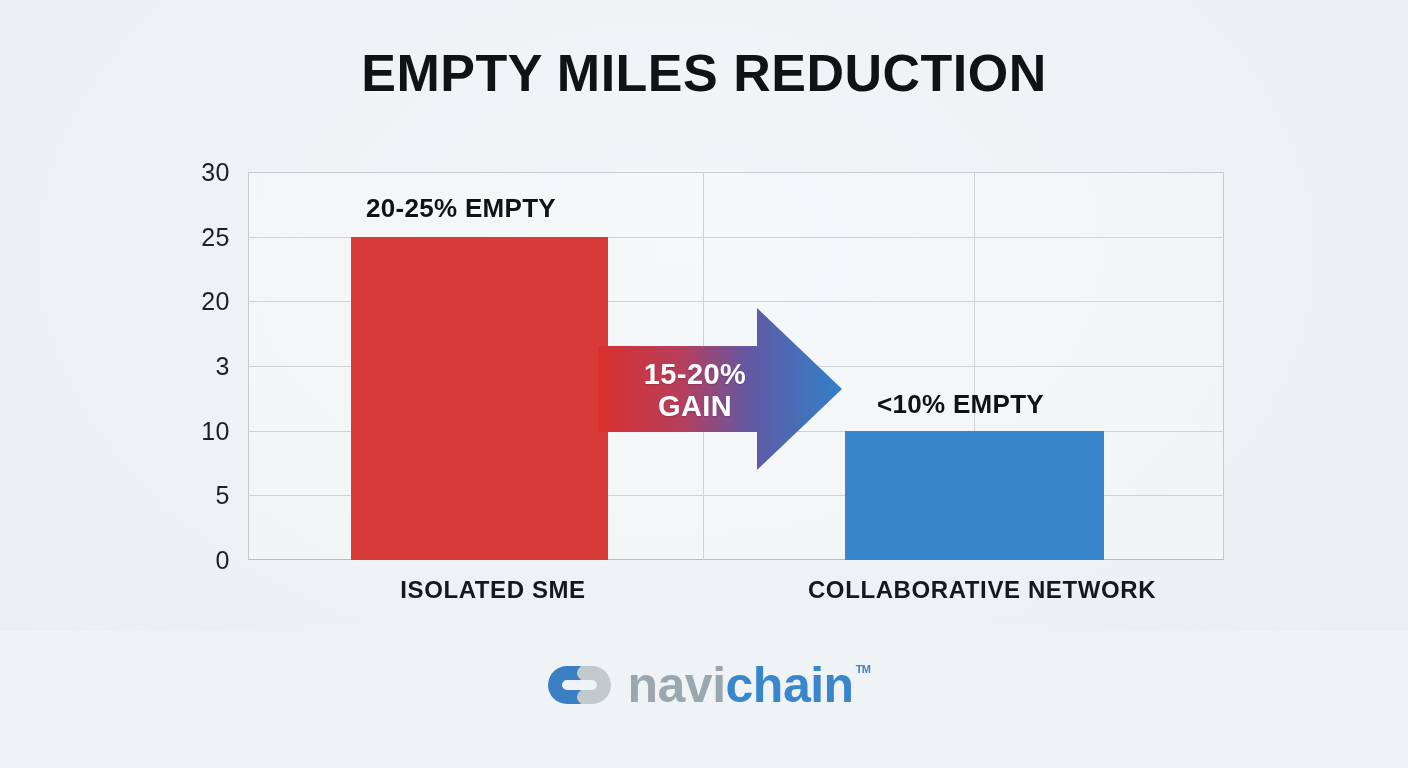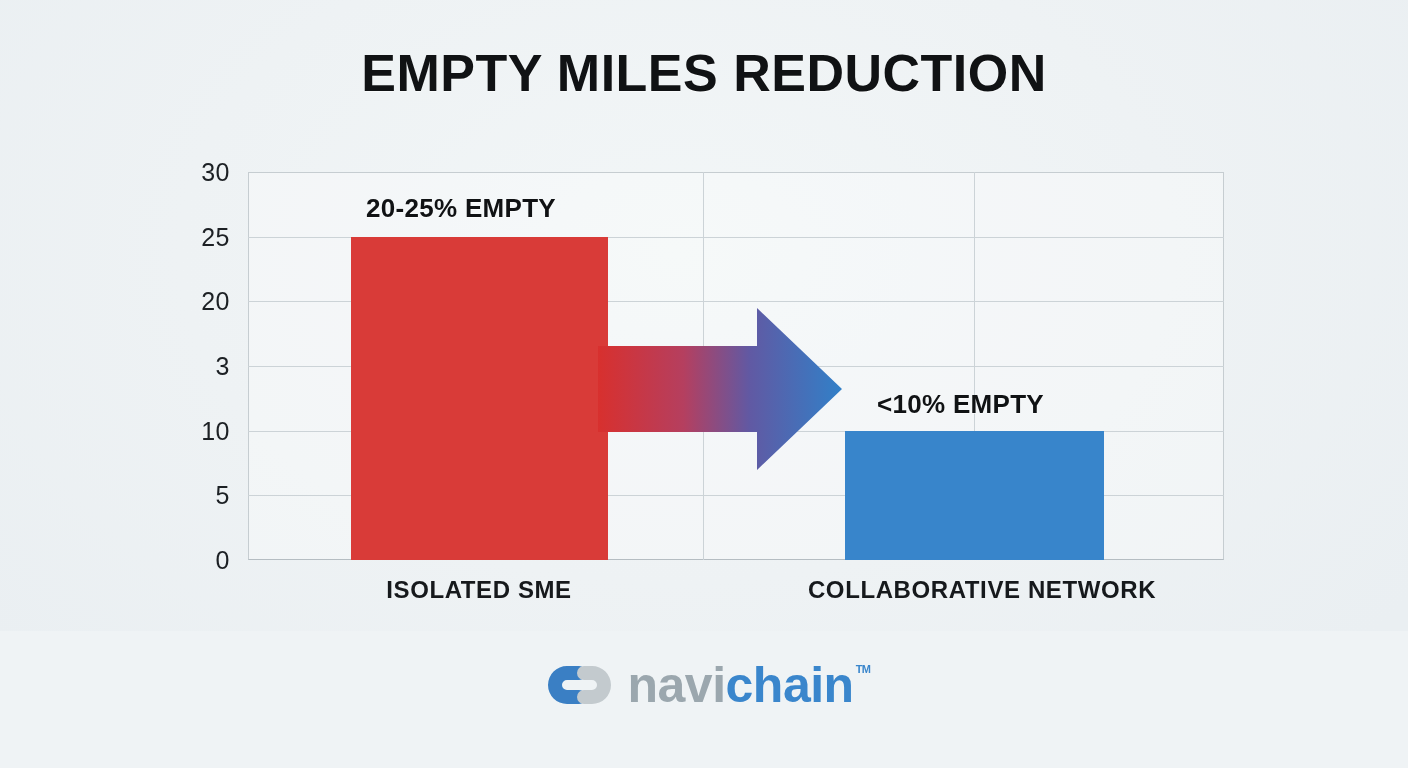--- a/index.html
+++ b/index.html
@@ -183,23 +183,27 @@
       <defs>
         <linearGradient id="arrowGrad" x1="0" y1="0" x2="1" y2="0">
           <stop offset="0%" stop-color="#d8302e"></stop>
           <stop offset="35%" stop-color="#b53f5f"></stop>
           <stop offset="62%" stop-color="#6159a3"></stop>
           <stop offset="100%" stop-color="#3180c8"></stop>
         </linearGradient>
       </defs>
       <path d="M0,40 L159,40 L159,2 L244,83 L159,164 L159,126 L0,126 Z" fill="url(#arrowGrad)"></path>
     </svg>
+    <div class="gain-arrow-text">
+      <div>15-20%</div>
+      <div>GAIN</div>
+    </div>
   </div>
 
-  <div class="x-label" style="left:479px;text-align:right;">ISOLATED SME</div>
+  <div class="x-label" style="left:493px;text-align:right;">ISOLATED SME</div>
 
   <div class="x-label" style="left:982px;text-align:right;">COLLABORATIVE NETWORK</div>
 
   <div class="logo">
     <svg class="logo-mark" viewBox="0 0 82 50" xmlns="http://www.w3.org/2000/svg">
       <path d="M30 6 A19 19 0 1 0 30 44 L42 44 A7 7 0 0 0 42 30 L30 30 A5 5 0 1 1 30 20 L42 20 A7 7 0 0 0 42 6 Z" fill="#3a7fc4"></path>
       <path d="M55 6 A19 19 0 1 1 55 44 L47 44 A7 7 0 0 1 47 30 L55 30 A5 5 0 1 0 55 20 L47 20 A7 7 0 0 1 47 6 Z" fill="#c3cace"></path>
     </svg>
     <div class="logo-word">
       <span class="logo-navi">navi</span>

